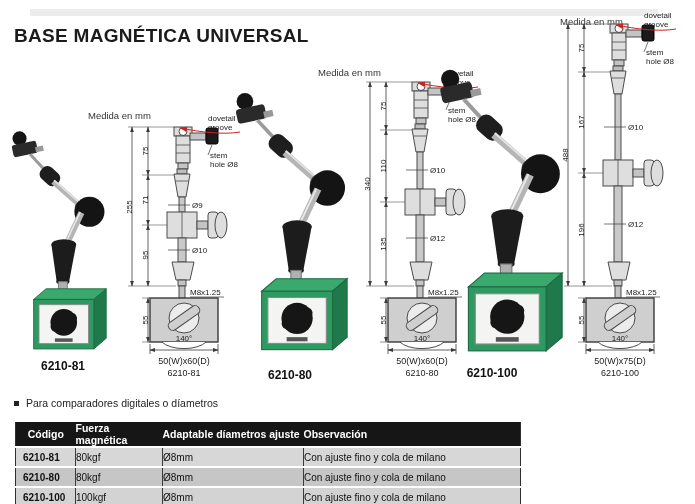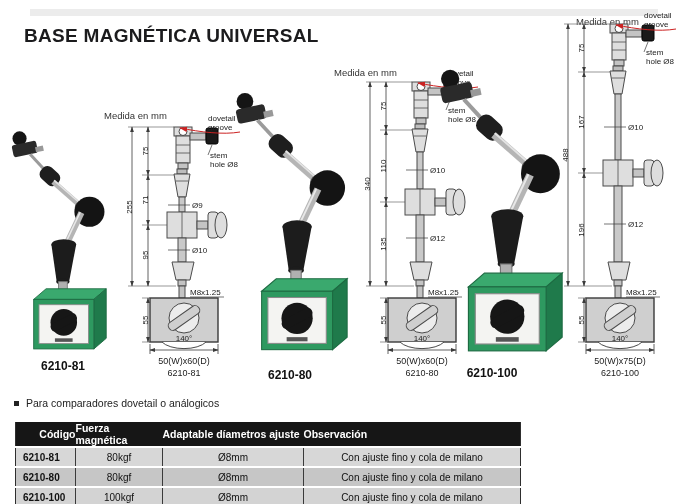--- a/index.html
+++ b/index.html
@@ -1,35 +1,35 @@
 <!DOCTYPE html>
 <html><head>
 <meta charset="utf-8">
 <style>
   html,body{margin:0;padding:0;background:#fff;}
   .page{position:relative;width:695px;height:504px;background:#ffffff;overflow:hidden;
         font-family:"Liberation Sans", sans-serif;color:#222;}
   .abs{position:absolute;}
   .scan-band{left:30px;top:9px;width:628px;height:7px;background:#ececec;}
-  .title{left:24px;top:25px;font-size:19px;font-weight:bold;color:#1b1b1d;letter-spacing:.3px;}
-  .medida{font-size:9.5px;color:#333;white-space:nowrap;margin-left:16px;}
+  .title{left:14px;top:25px;font-size:19px;font-weight:bold;color:#1b1b1d;letter-spacing:.3px;}
+  .medida{font-size:9.5px;color:#333;white-space:nowrap;}
   .photo-label{font-weight:bold;font-size:12px;color:#111;text-align:center;}
   svg{overflow:visible;display:block;}
   svg text{font-family:"Liberation Sans", sans-serif;fill:#222;}
   .dim{font-size:8px;}
   .ann{font-size:8px;}
   .blabel{font-size:9px;}
   .note{left:14px;top:397px;font-size:10.5px;color:#222;display:flex;align-items:center;}
   .note .bullet{display:inline-block;width:5px;height:5px;background:#222;margin-right:7px;}
   .spec-wrap{left:15px;top:422px;}
   table.spec{border-collapse:collapse;table-layout:fixed;width:505px;font-size:10px;color:#111;
              border-left:1px solid #2e2e2e;border-right:1px solid #2e2e2e;border-bottom:2px solid #9a9a9a;}
   table.spec th{background:#161616;color:#fff;font-weight:bold;height:20px;font-size:10.5px;text-align:left;padding:0;}
-  table.spec th.c1{text-align:right;}
-  table.spec td{height:18px;text-align:center;border-left:1px solid #3a3a3a;border-top:2px solid #fff;padding:0;}
+  table.spec th.c1{text-align:center;}
+  table.spec td{height:18px;text-align:left;border-left:1px solid #3a3a3a;border-top:2px solid #fff;padding:0;}
   table.spec td.c1{font-weight:bold;text-align:left;padding-left:7px;border-left:none;}
   table.spec tbody tr:nth-child(1){background:#d7d7d7;}
   table.spec tbody tr:nth-child(2){background:#c6c6c6;}
   table.spec tbody tr:nth-child(3){background:#d3d3d3;}
 </style>
 </head>
 <body>
 
 <div class="page">
 
@@ -259,21 +259,21 @@
     <text class="ann" x="72" y="215">Ø12</text>
     <text class="ann" x="70" y="283">M8x1.25</text>
     <line x1="70" y1="285" x2="104" y2="285" stroke="#3a3a3a" stroke-width="0.7"></line>
     <text class="ann" text-anchor="middle" x="64" y="329">140°</text>
     <text class="blabel" text-anchor="middle" x="64" y="352">50(W)x75(D)</text>
     <text class="blabel" text-anchor="middle" x="64" y="364">6210-100</text>
   </svg>
 
   <div class="abs note">
     <span class="bullet"></span>
-    <span>Para comparadores dovetail o análogicos</span>
+    <span>Para comparadores digitales o díametros</span>
   </div>
 
   <div class="abs spec-wrap">
     <table class="spec">
       <colgroup>
           <col style="width:60px">
           <col style="width:87px">
           <col style="width:141px">
           <col style="width:217px">
         </colgroup>

